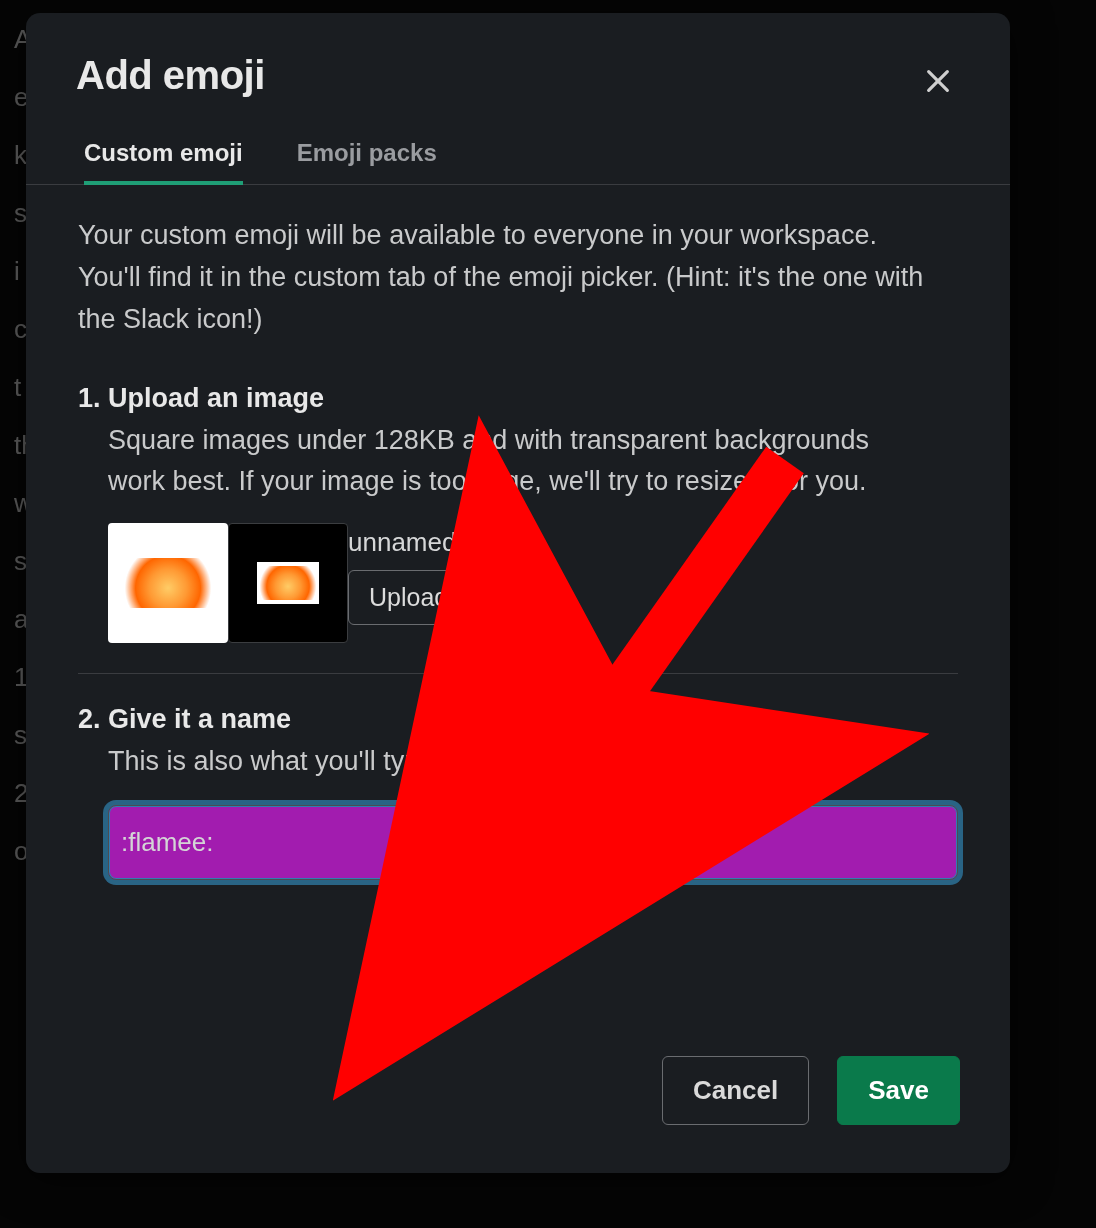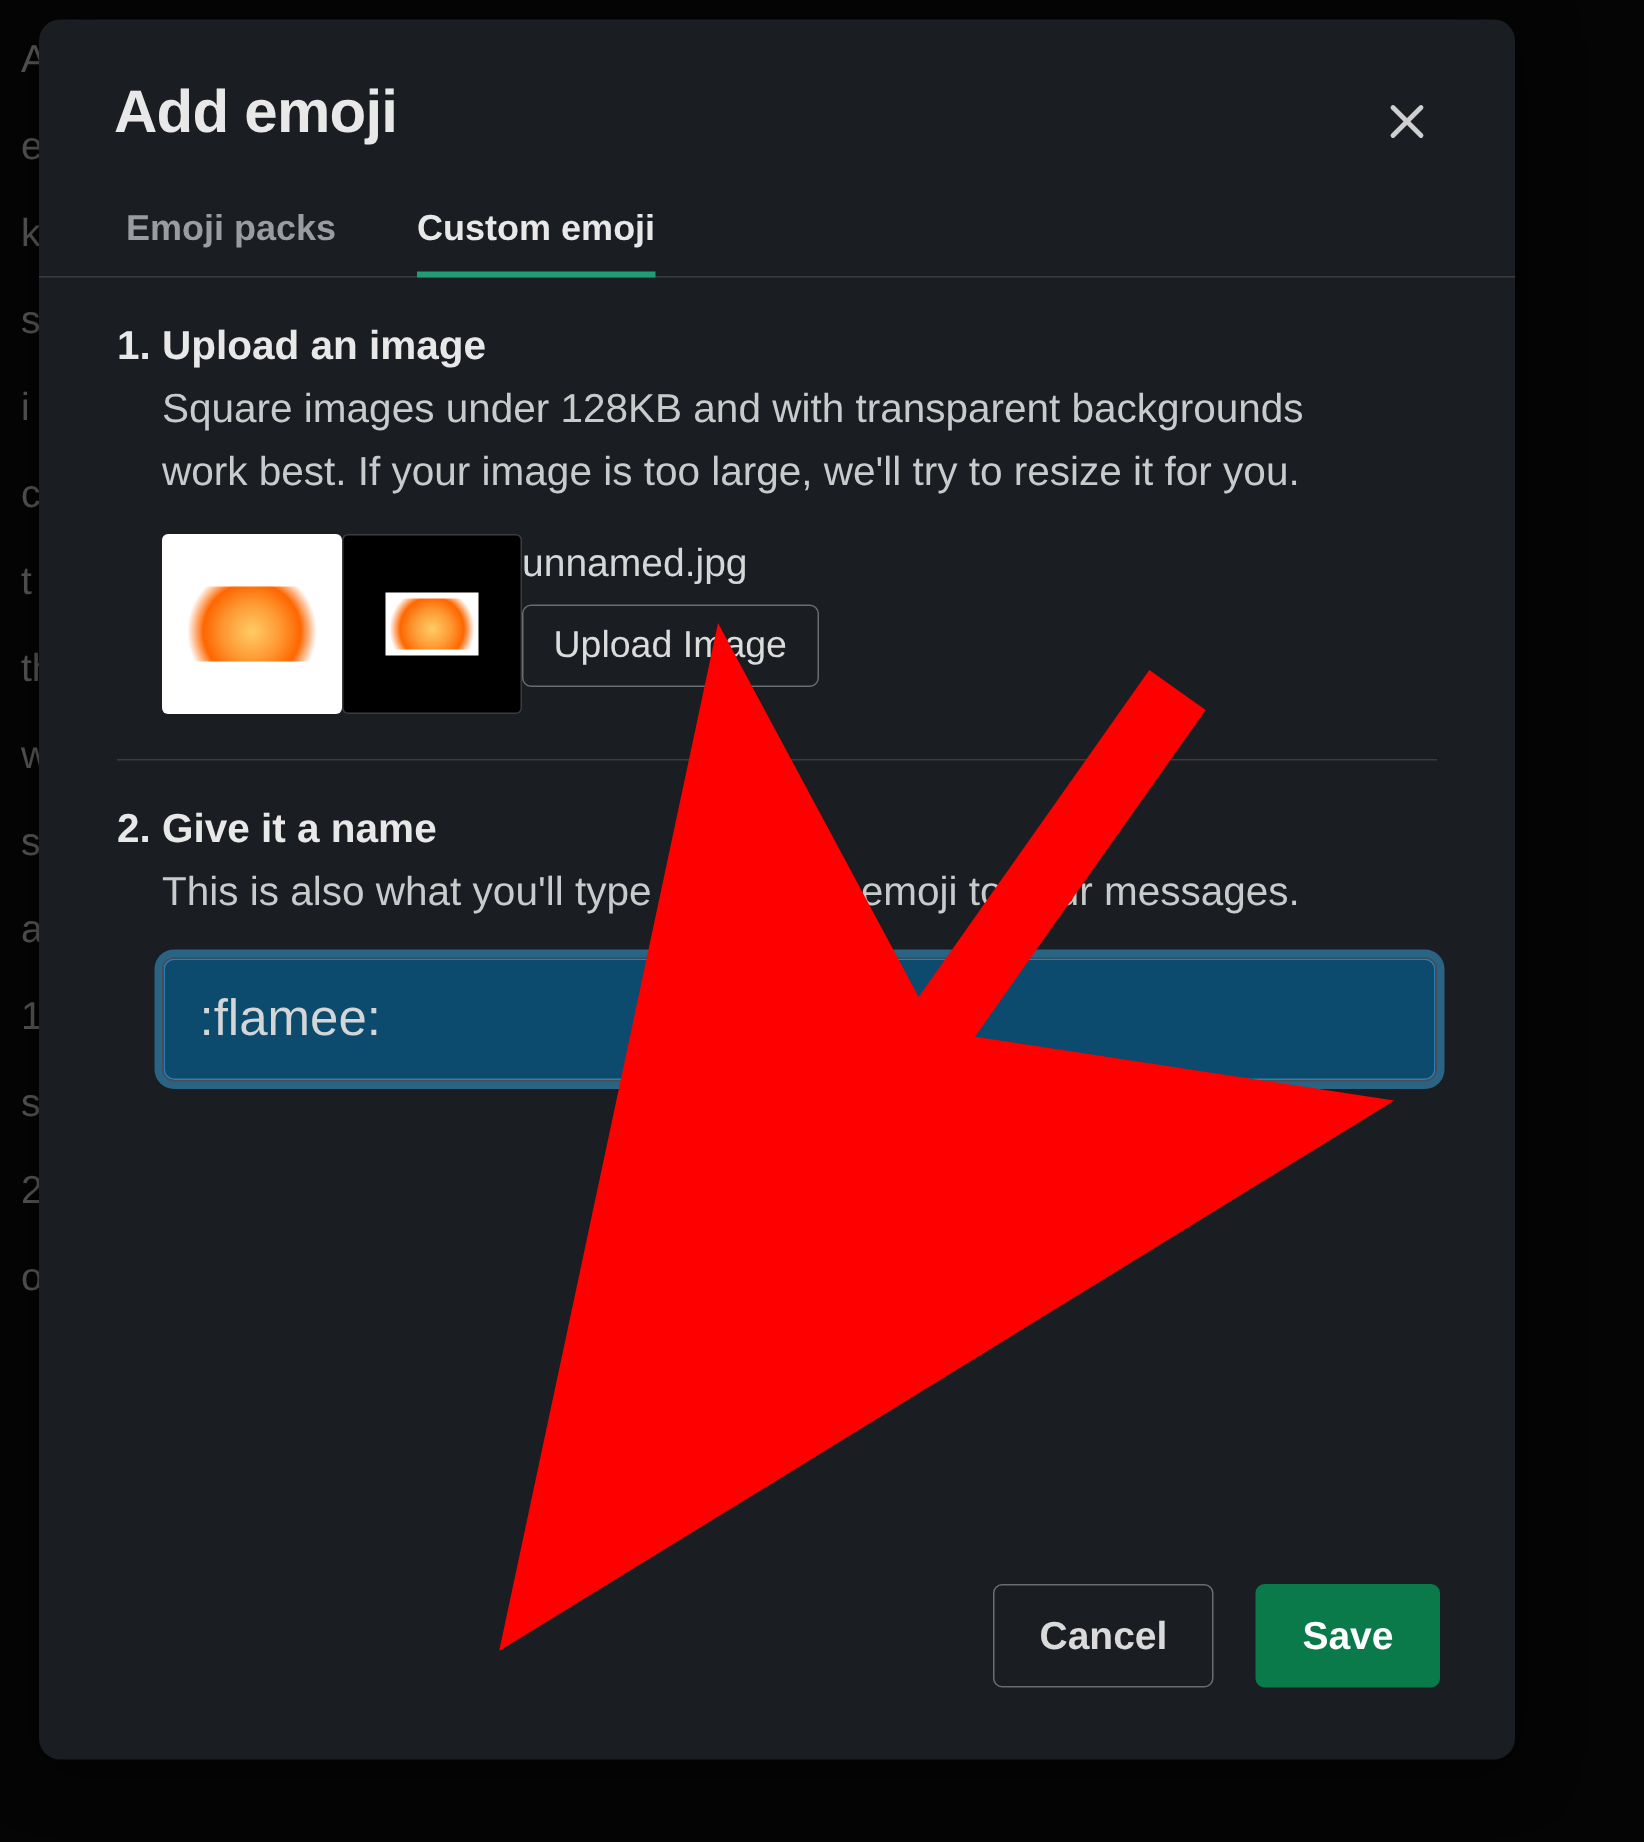--- a/index.html
+++ b/index.html
@@ -160,25 +160,25 @@
     border: none;
     border-top: 1px solid #3a3c40;
     margin: 10px 0 30px 0;
   }
 
   .name-input {
     display:block;
     width: 850px;
     margin-left: 30px;
     margin-top: 22px;
-    background: #0c4a6e;
+    background: #a21caf;
     border: 1px solid #4b4d51;
     border-radius: 8px;
-    padding: 21px 24px;
-    font-size: 34px;
+    padding: 21px 12px;
+    font-size: 26px;
     color: #d4d5d6;
     outline: none;
     box-shadow: 0 0 0 5px rgba(54,158,217,0.55), inset 0 0 0 1px #2f7eb1;
   }
 
   .modal-footer {
     display: flex;
     justify-content: flex-end;
     gap: 28px;
     padding: 34px 50px 48px 50px;
@@ -240,26 +240,27 @@
       <span>
         <svg viewBox="0 0 24 24" fill="none" stroke="currentColor" stroke-width="2.4" stroke-linecap="round">
           <line x1="5" y1="5" x2="19" y2="19"></line>
             <line x1="19" y1="5" x2="5" y2="19"></line>
         </svg>
       </span>
     </button>
   </div>
 
   <div class="tabs">
+    <div class="tab active">Custom emoji</div>
     <div class="tab">Emoji packs</div>
-    <div class="tab active">Custom emoji</div>
   </div>
 
   <div class="modal-body">
 
+    <p class="intro">Your custom emoji will be available to everyone in your workspace. You'll find it in the custom tab of the emoji picker. (Hint: it's the one with the Slack icon!)</p>
 
     <div>
       <div class="step-heading">1. Upload an image</div>
       <p class="step-desc">Square images under 128KB and with transparent backgrounds work best. If your image is too large, we'll try to resize it for you.</p>
 
       <div class="upload-row">
         <div class="preview-tile light">
           <span>
               <div class="flame"></div>
             </span>

